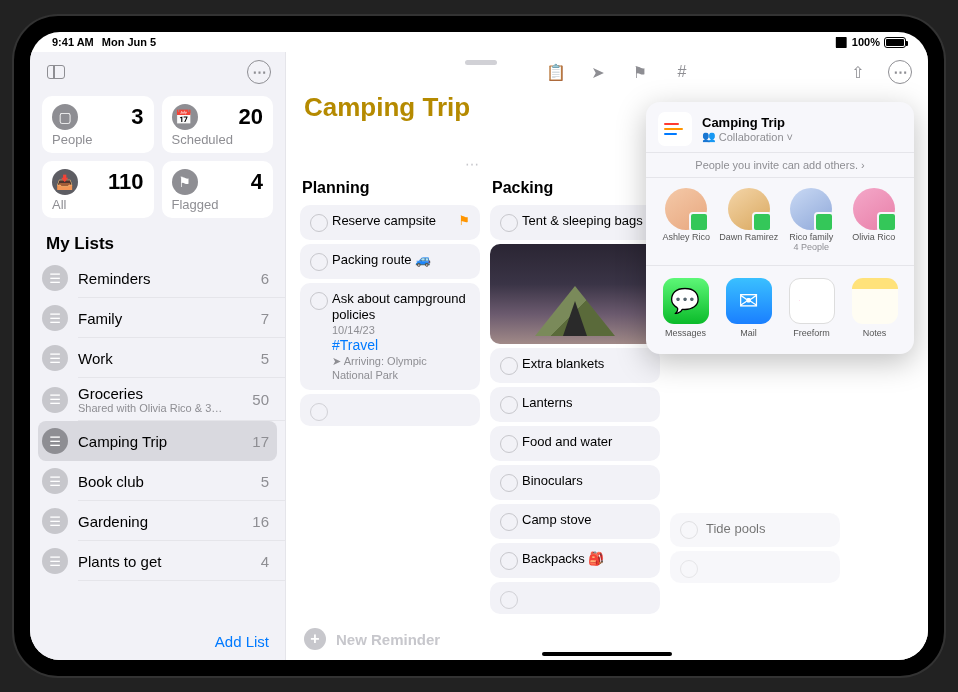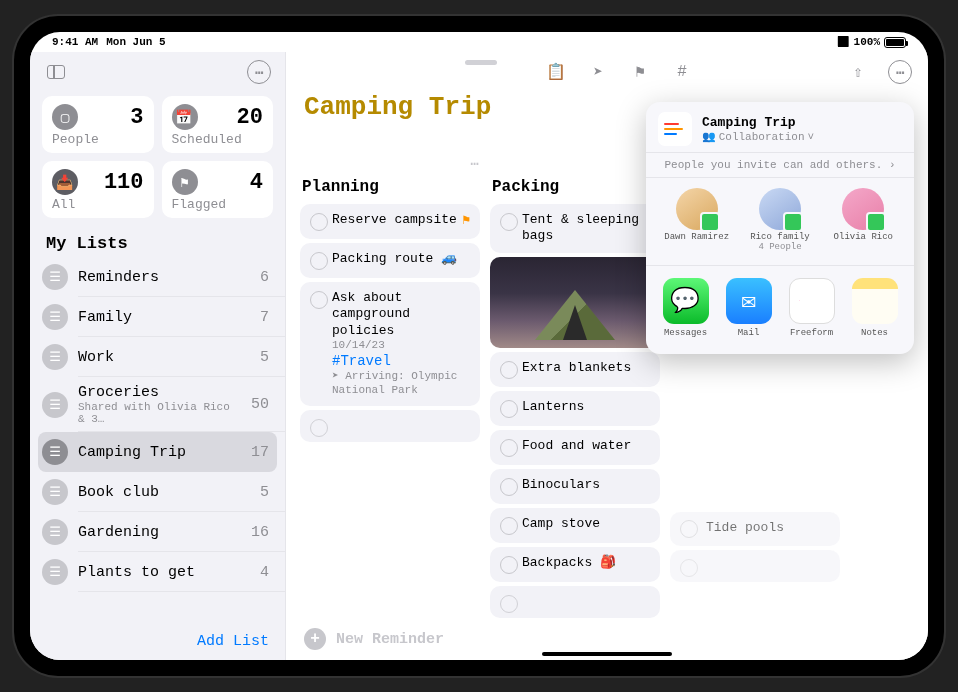--- a/index.html
+++ b/index.html
@@ -22,21 +22,20 @@
   box-shadow: 0 0 0 2px #333;
 }
 .screen {
   flex: 1;
   background: #fff;
   border-radius: 30px;
   overflow: hidden;
   display: flex;
   flex-direction: column;
   position: relative;
-  font-family: Liberation Mono, monospace;
 }
 .status-bar {
   height: 20px;
   display: flex;
   justify-content: space-between;
   align-items: center;
   padding: 0 22px;
   font-size: 11px;
   font-weight: 600;
   color: #000;
@@ -429,20 +428,24 @@
                 <span></span>
               </div>
           <div>
             <div class="share-name">Camping Trip</div>
             <div class="share-sub">👥 <span>Collaboration</span> ˅</div>
           </div>
         </div>
         <div class="share-invite">People you invite can add others.</div>
         <div class="contacts" id="contacts">
               <div class="contact">
+                <div class="avatar av1"></div>
+    <div>Ashley Rico</div>
+    </div>
+              <div class="contact">
                 <div class="avatar av2"></div>
     <div>Dawn Ramirez</div>
     </div>
               <div class="contact">
                 <div class="avatar av3"></div>
     <div>Rico family</div>
     <div style="color:#8e8e93">4 People</div>
               </div>
               <div class="contact">
                 <div class="avatar av4"></div>

